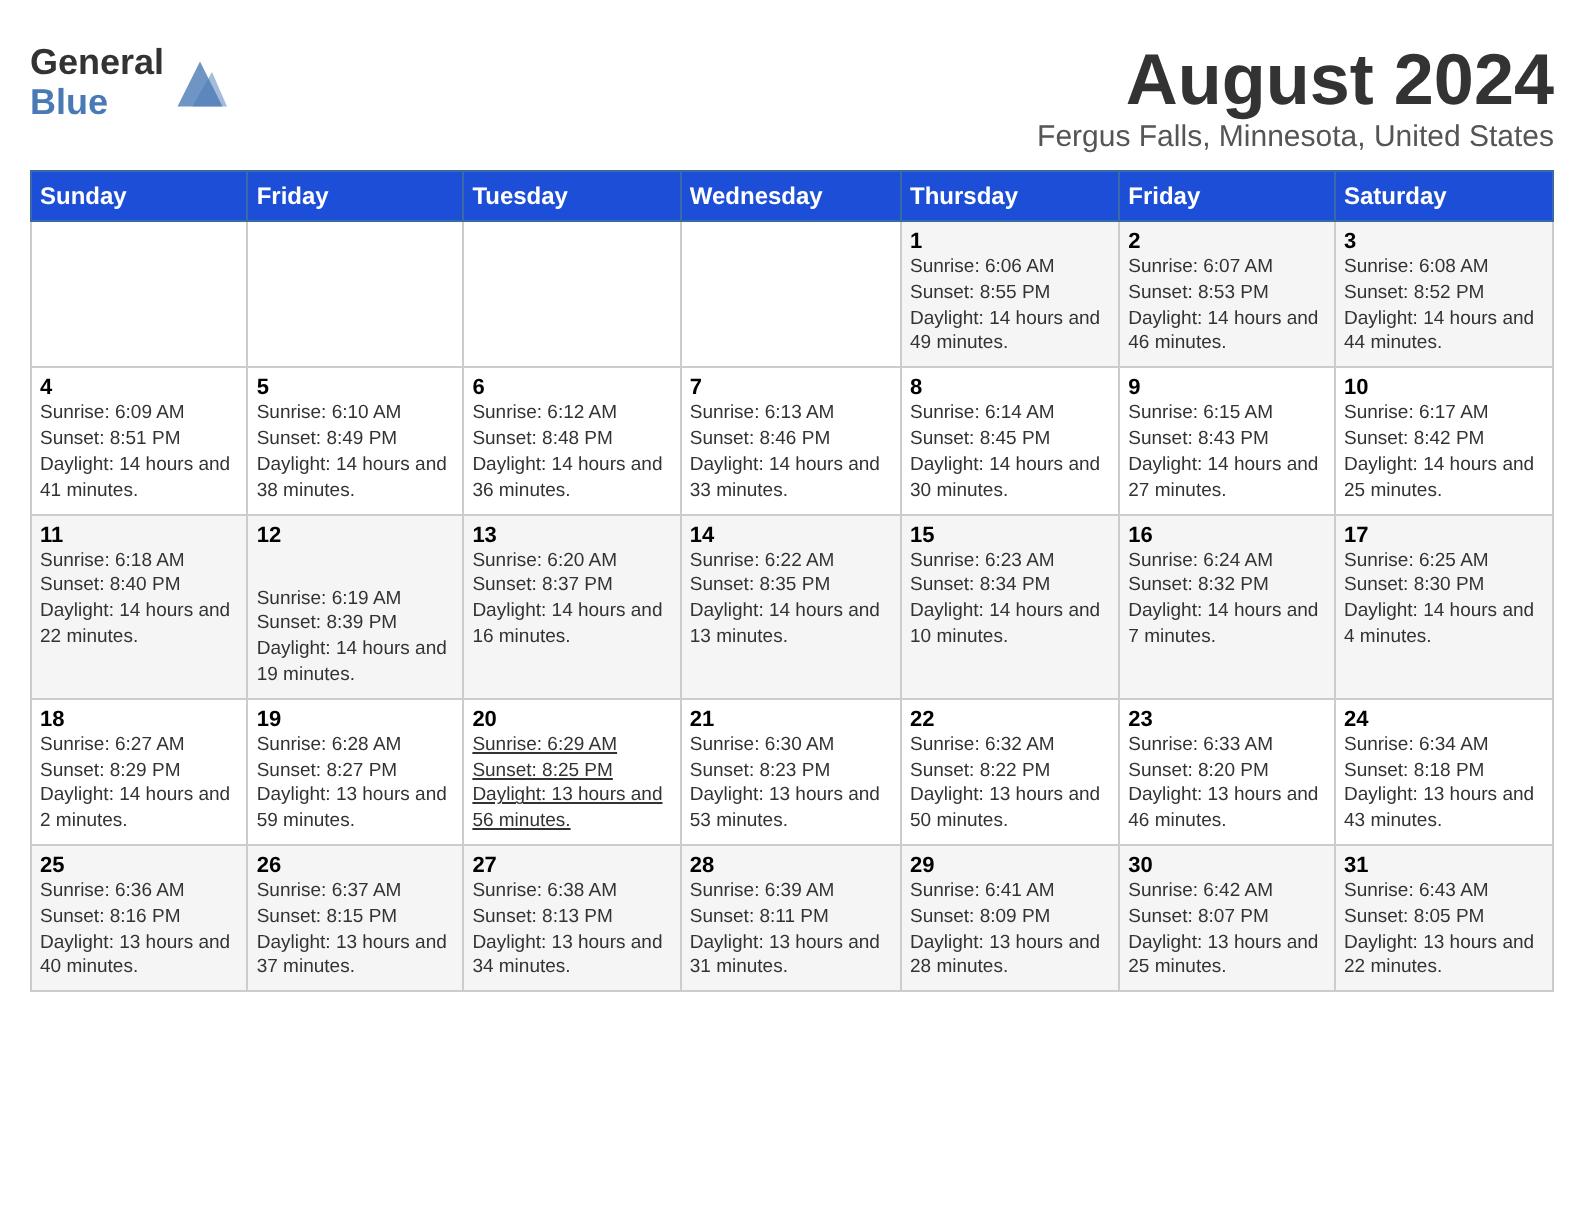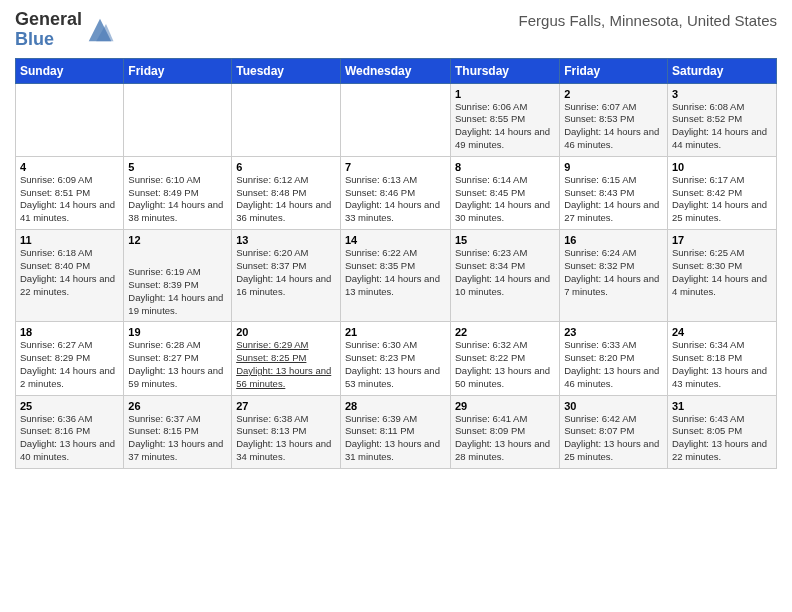--- a/index.html
+++ b/index.html
@@ -5,21 +5,21 @@
     * { margin: 0; padding: 0; box-sizing: border-box; }
     body {
       font-family: Arial, sans-serif;
       background: #fff;
       width: 792px;
       height: 612px;
       overflow: hidden;
     }
     .container {
       width: 792px;
-      padding: 10px 15px 5px 15px;
+      padding: 22px 15px 5px 15px;
     }
     .header {
       display: flex;
       justify-content: space-between;
       align-items: flex-start;
       margin-bottom: 8px;
     }
     .logo {
       display: flex;
       align-items: center;
@@ -109,20 +109,21 @@
       <div class="logo-text">
         <span class="logo-general">General</span>
         <span class="logo-blue">Blue</span>
       </div>
       <svg class="logo-icon" viewBox="0 0 40 40" xmlns="http://www.w3.org/2000/svg">
         <polygon points="5,35 20,5 35,35" fill="#4a7ab5" opacity="0.8"></polygon>
         <polygon points="15,35 28,12 38,35" fill="#4a7ab5" opacity="0.5"></polygon>
       </svg>
     </div>
     <div class="title-area">
+      <div class="month-title">August 2024</div>
       <div class="location">Fergus Falls, Minnesota, United States</div>
     </div>
   </div>
 
   <table>
     <thead>
       <tr>
         <th>Sunday</th>
         <th>Friday</th>
         <th>Tuesday</th>

